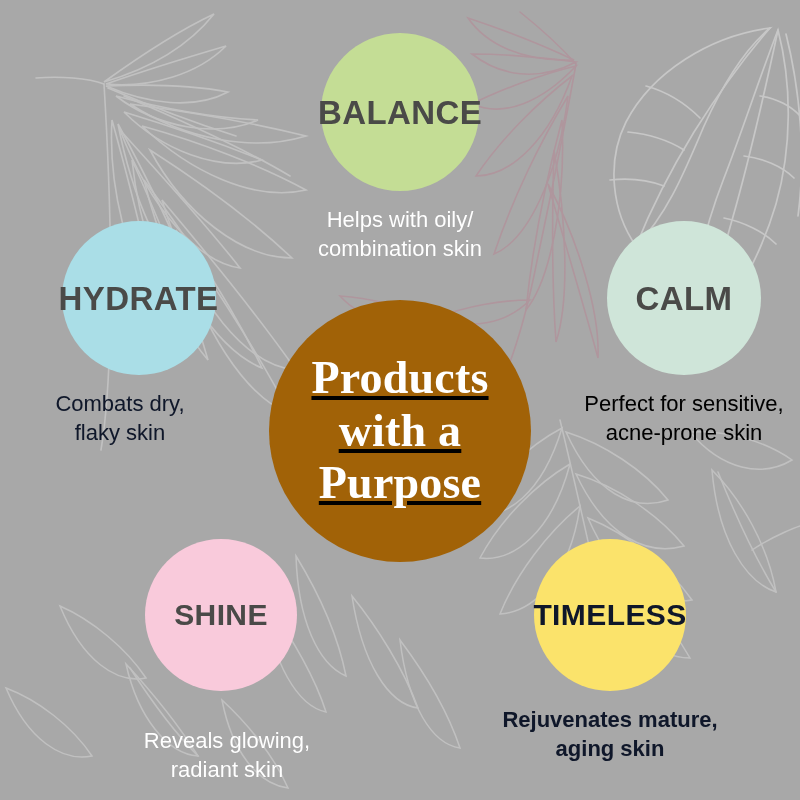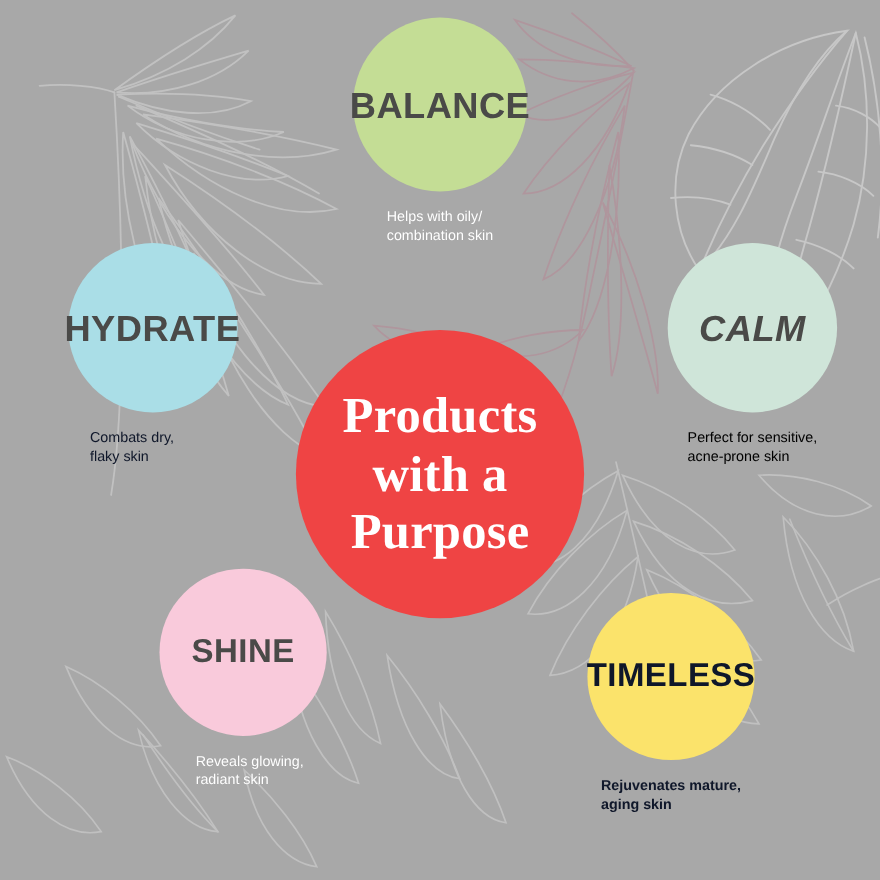--- a/index.html
+++ b/index.html
@@ -56,22 +56,23 @@
     letter-spacing: 0.4px;
     line-height: 1;
     white-space: nowrap;
     text-align: center;
   }
 
   .caption {
     margin-top: 14px;
     color: #ffffff;
     font-family: "Liberation Sans", sans-serif;
-    font-size: 13px;
+    font-size: 22px;
     line-height: 1.33;
+    text-align: center;
     white-space: pre-line;
     text-shadow: 0 0 1px rgba(0,0,0,0.06);
   }
 
   
   #center-node {
     left: 269px;
     top: 300px;
     width: 262px;
     height: 262px;
@@ -87,36 +88,36 @@
     font-weight: 700;
     color: #ffffff;
     font-size: 46px;
     line-height: 1.14;
     text-align: center;
     white-space: pre-line;
     letter-spacing: 0.2px;
   }
 
   
-  #balance-node { left: 275px; top: 16px; width: 250px; }
+  #balance-node { left: 275px; top: 33px; width: 250px; }
   #balance-bubble { width: 158px; height: 158px; background: #c4dd95; }
   #balance-label { font-size: 33px; }
 
   
   #hydrate-node { left: 15px; top: 221px; width: 210px; }
   #hydrate-bubble { width: 154px; height: 154px; background: #aadee7; margin-left: 37px; }
   #hydrate-label { font-size: 33px; }
 
   
   #calm-node { left: 578px; top: 221px; width: 212px; }
   #calm-bubble { width: 154px; height: 154px; background: #cfe5d9; }
   #calm-label { font-size: 33px; }
 
   
-  #shine-node { left: 83px; top: 517px; width: 276px; }
+  #shine-node { left: 83px; top: 539px; width: 276px; gap: 21px; }
   #shine-bubble { width: 152px; height: 152px; background: #f9cadb; }
   #shine-label { font-size: 30px; }
 
   
   #timeless-node { left: 460px; top: 539px; width: 300px; }
   #timeless-bubble { width: 152px; height: 152px; background: #fbe36b; }
   #timeless-label { font-size: 30px; }
 </style>
 </head>
 <body style="background: rgb(168, 168, 168);">
@@ -208,21 +209,21 @@
       <path d="M60 606 C92 620 126 648 146 678 C116 684 82 660 60 606 Z"></path>
       <path d="M6 688 C38 700 72 726 92 756 C62 762 28 740 6 688 Z"></path>
       <path d="M296 556 C318 592 338 636 346 676 C318 664 298 620 296 556 Z"></path>
       <path d="M264 598 C288 632 314 674 326 712 C298 706 272 664 264 598 Z"></path>
       <path d="M352 596 C378 628 404 670 418 708 C388 704 362 662 352 596 Z"></path>
       <path d="M400 640 C424 672 448 712 460 748 C432 744 408 706 400 640 Z"></path>
     </g>
   </svg>
 
   <div class="node" id="center-node">
-    <div class="bubble" id="center-bubble" style="background: #ef4444;">
+    <div class="bubble" id="center-bubble" style="background: #a16207; text-decoration: underline;">
       <div id="center-title">Products
 with a
 Purpose</div>
     </div>
   </div>
 
   <div class="node" id="balance-node">
     <div class="bubble" id="balance-bubble" style="background: rgb(196, 221, 149);">
       <span class="bubble-label" id="balance-label" style="color: rgb(74, 74, 72);">BALANCE</span>
     </div>
@@ -233,21 +234,21 @@
   <div class="node" id="hydrate-node">
     <div class="bubble" id="hydrate-bubble" style="background: rgb(170, 222, 231);">
       <span class="bubble-label" id="hydrate-label" style="color: rgb(74, 74, 72);">HYDRATE</span>
     </div>
     <div class="caption" style="color: #0f172a;">Combats dry,
 flaky skin</div>
   </div>
 
   <div class="node" id="calm-node">
     <div class="bubble" id="calm-bubble" style="background: rgb(207, 229, 217);">
-      <span class="bubble-label" id="calm-label" style="color: rgb(74, 74, 72); font-style: italic;">CALM</span>
+      <span class="bubble-label" id="calm-label" style="color: rgb(74, 74, 72);">CALM</span>
     </div>
     <div class="caption" style="color: #000000;">Perfect for sensitive,
 acne-prone skin</div>
   </div>
 
   <div class="node" id="shine-node">
     <div class="bubble" id="shine-bubble" style="background: rgb(249, 202, 219);">
       <span class="bubble-label" id="shine-label" style="color: rgb(74, 74, 72);">SHINE</span>
     </div>
     <div class="caption" style="color: rgb(255, 255, 255); margin-left: 12px;">Reveals glowing,

